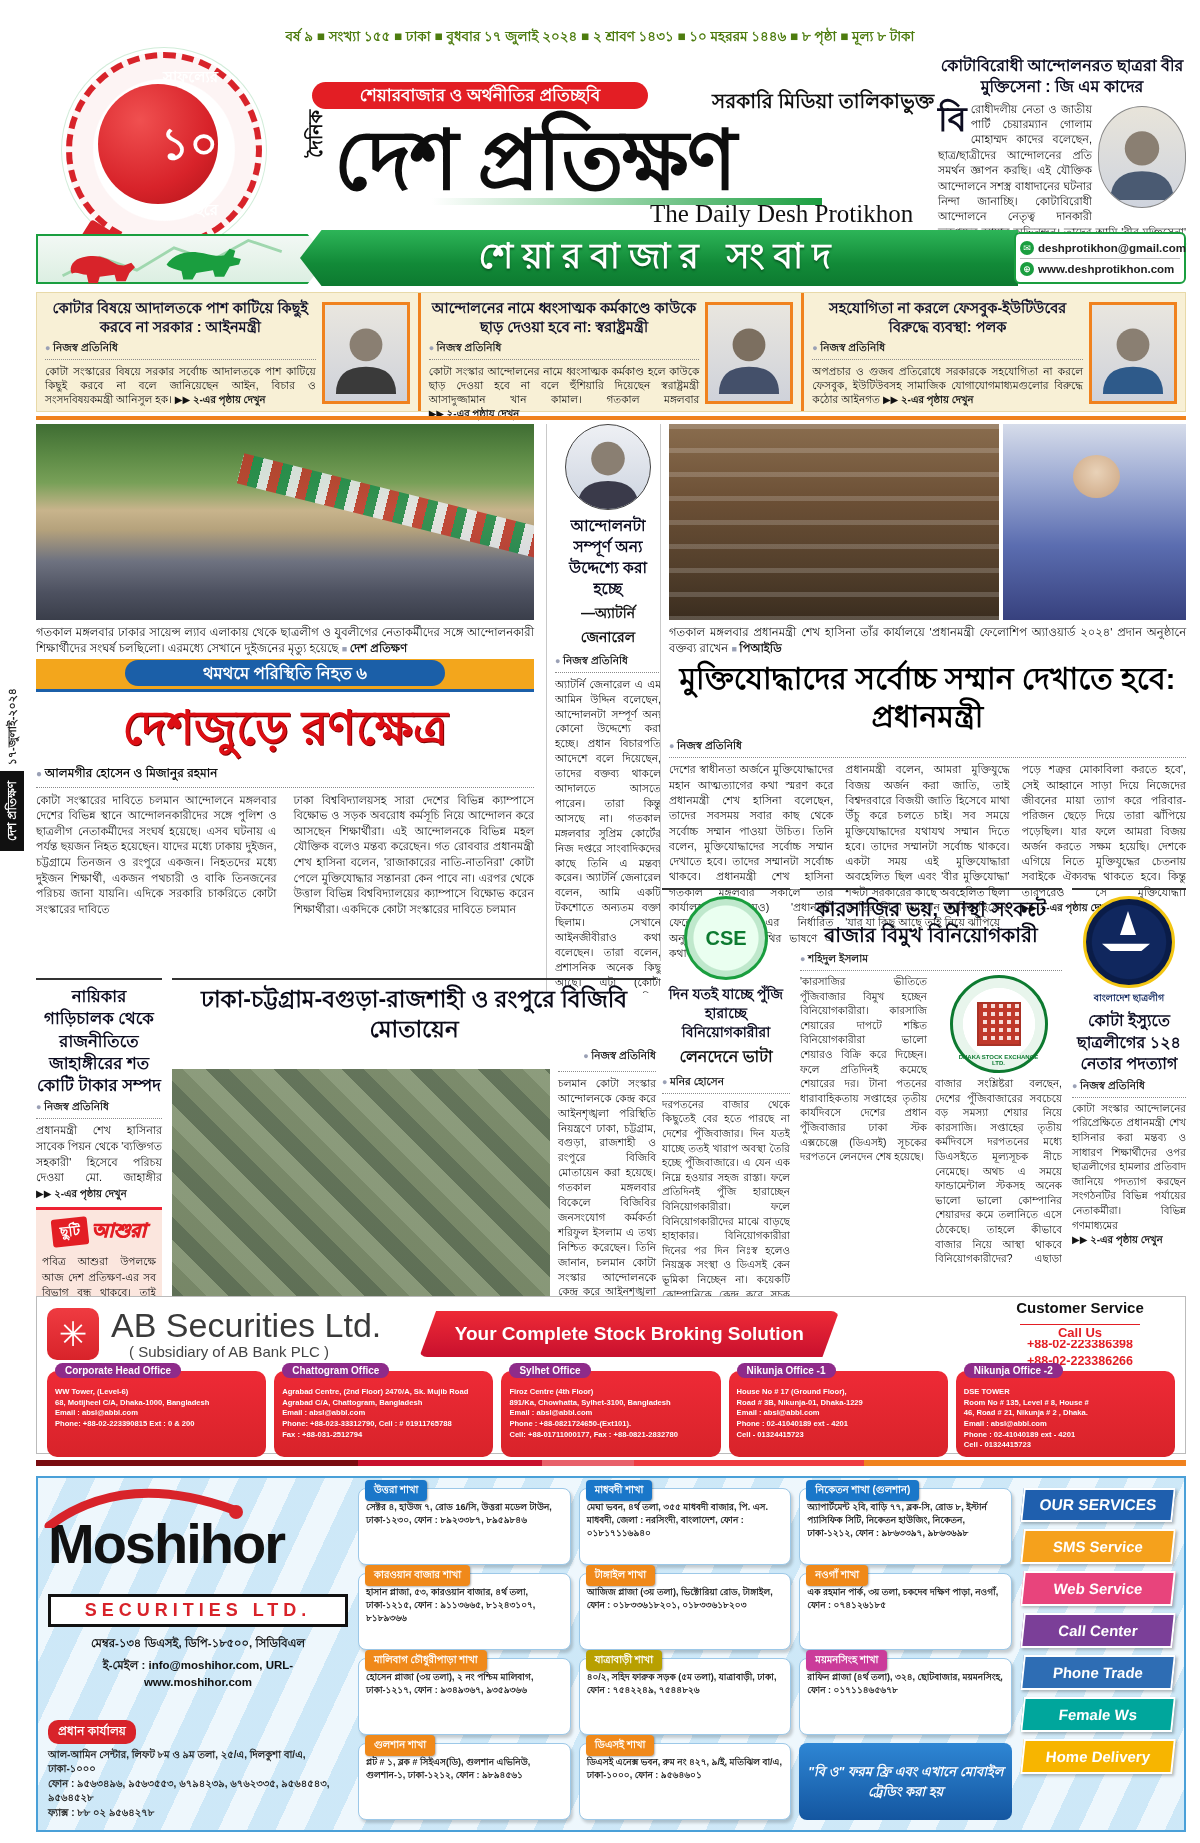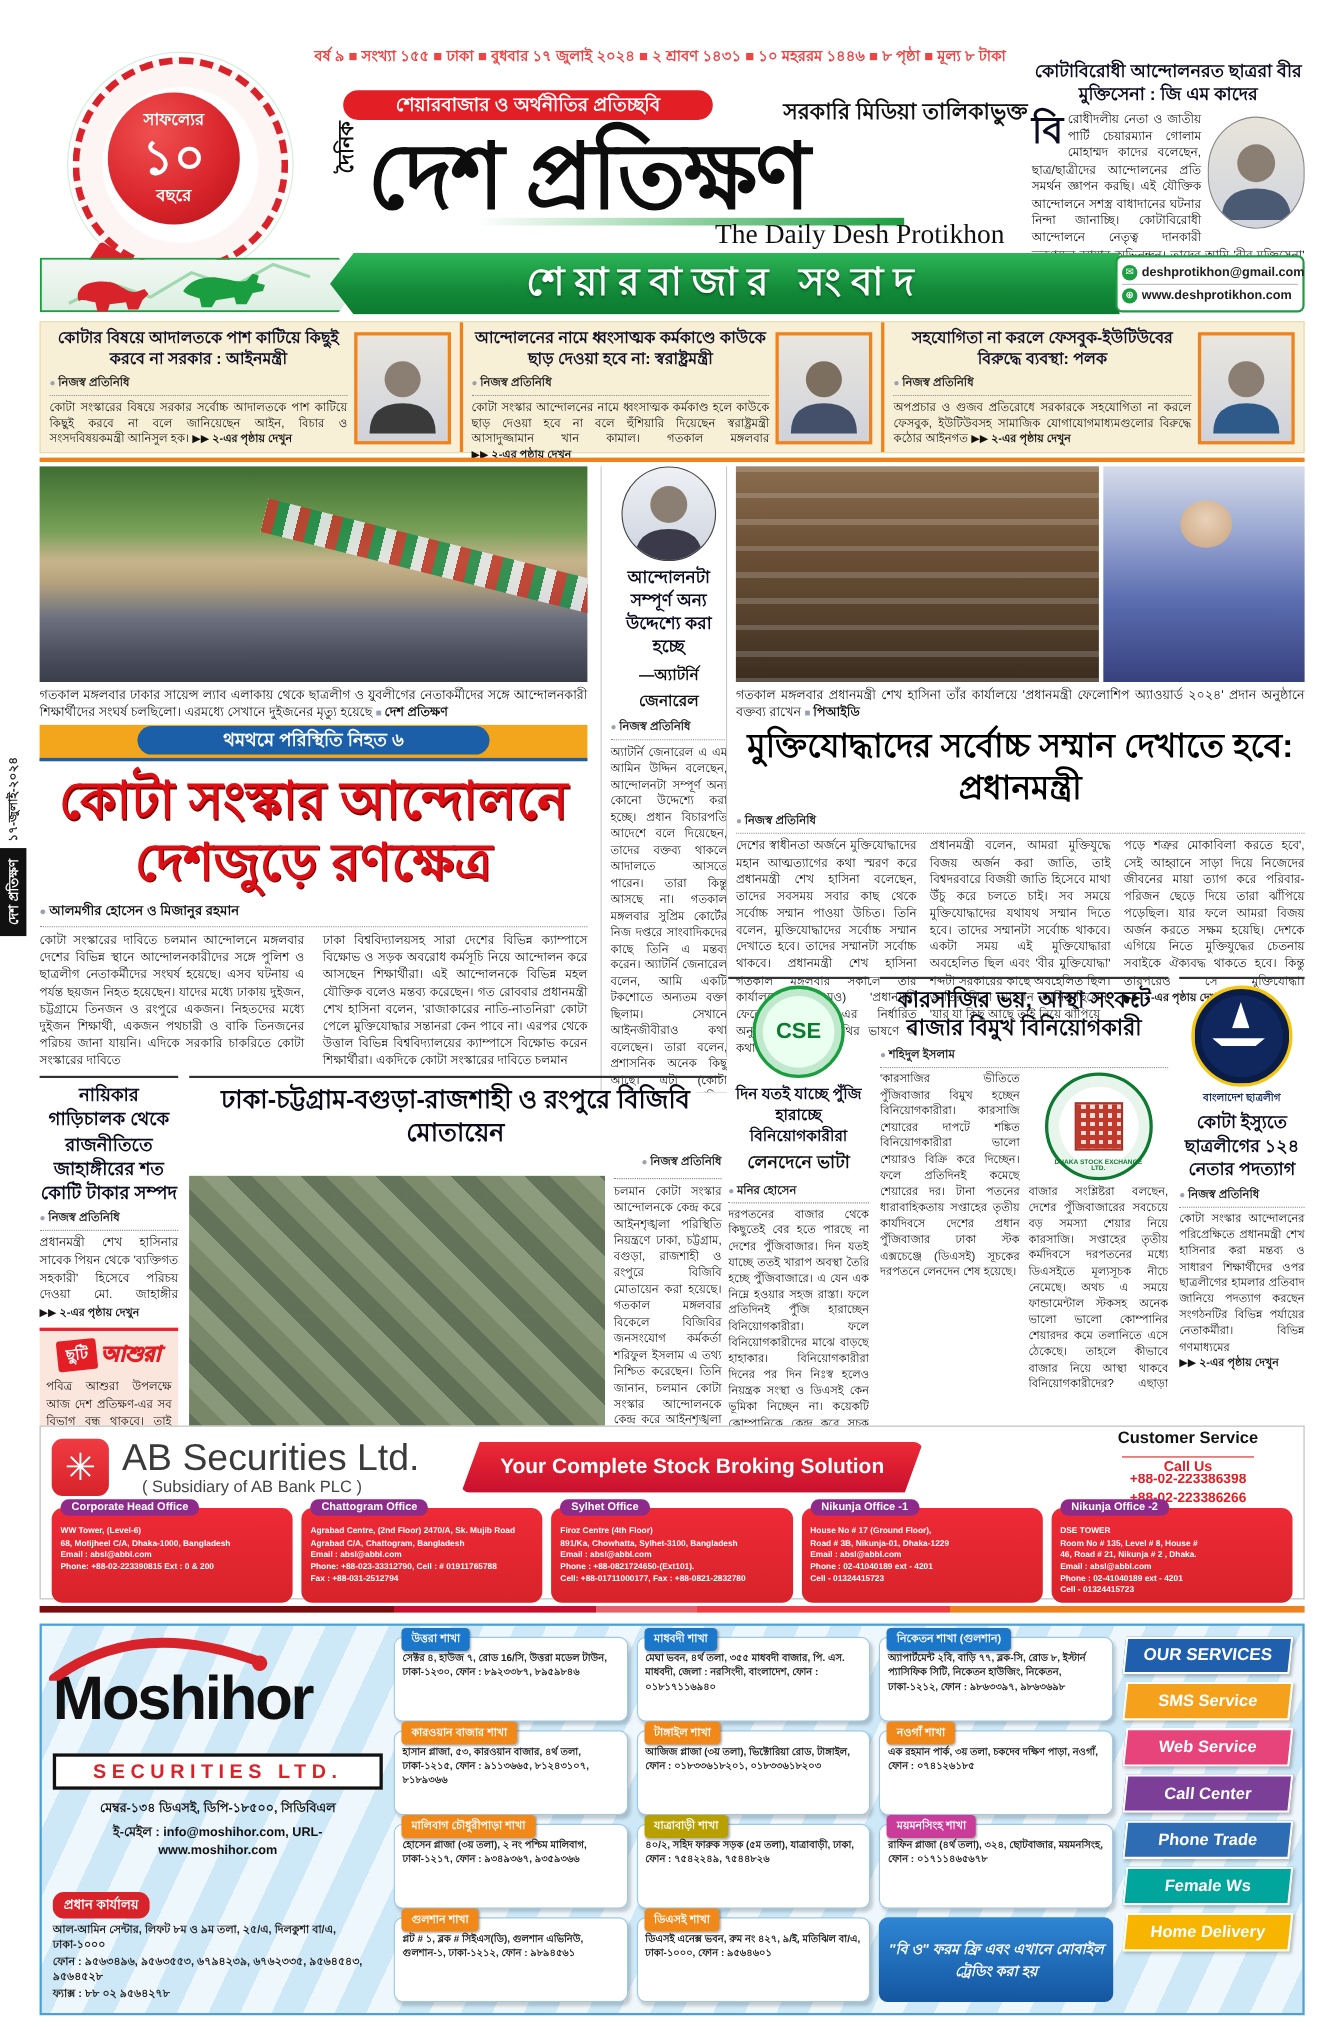--- a/index.html
+++ b/index.html
@@ -9,28 +9,28 @@
   .jc{text-align:justify;}
   
   .byline{font-size:10.5px;font-weight:bold;color:#222;margin:3px 0 1px;}
   .byline::before{content:"● ";color:#9aa0b5;font-size:9px;}
   .dotline{border-bottom:1px dotted #8a8a8a;margin:2px 0 4px;}
   .body-text{font-size:11px;line-height:1.42;text-align:justify;color:#151515;}
   .jump{font-weight:bold;font-size:10px;white-space:nowrap;}
   .photo{background:#ccc;position:relative;overflow:hidden;}
   .sil{width:100%;height:100%;display:block;}
   
-  .topbar{left:0;top:40px;width:100%;text-align:center;font-size:13.5px;font-weight:bold;color:#ef4444;}
+  .topbar{left:0;top:26px;width:100%;text-align:center;font-size:13.5px;font-weight:bold;color:#4d7c0f;}
   
   .badge{left:66px;top:52px;width:184px;height:184px;border-radius:50%;
          background:radial-gradient(circle,#fff 54%,#fdf4f4 55%);
          border:6px dashed #d8232a;box-shadow:0 0 0 4px #fff,0 0 0 5px #1a9e3f33;}
   .badge-inner{position:absolute;left:26px;top:26px;width:120px;height:120px;border-radius:50%;
          background:radial-gradient(circle at 35% 30%,#f05050,#d8232a 60%,#b01318);color:#fff;
-         display:flex;flex-direction:column;align-items:center;justify-content:center;}
+         display:flex;flex-direction:column;align-items:flex-end;justify-content:center;gap:32px;}
   .badge-top{font-size:15px;font-weight:bold;}
   .badge-num{font-size:44px;font-weight:900;line-height:1;}
   .badge-bot{font-size:15px;font-weight:bold;}
   .badge-ribbon{position:absolute;left:8px;bottom:-18px;width:64px;height:26px;background:#d8232a;
          border-radius:4px;transform:rotate(32deg);}
   .tagline{left:312px;top:82px;width:336px;height:27px;background:#e31e24;color:#fff;border-radius:14px;
          font-size:17px;font-weight:bold;text-align:center;line-height:27px;}
   .govline{left:712px;top:86px;width:240px;font-size:20px;font-weight:bold;color:#111;}
   .main-title{left:300px;top:96px;width:630px;font-size:83px;font-weight:900;color:#0d0d0d;
          letter-spacing:-2px;white-space:nowrap;display:flex;align-items:flex-start;}
@@ -329,21 +329,20 @@
   <div class="abs lead-col">
     <div class="photo ph-protest"></div>
     <div class="lead-caption">
       <span>গতকাল মঙ্গলবার ঢাকার সায়েন্স ল্যাব এলাকায় থেকে ছাত্রলীগ ও যুবলীগের নেতাকর্মীদের সঙ্গে আন্দোলনকারী শিক্ষার্থীদের সংঘর্ষ চলছিলো। এরমধ্যে সেখানে দুইজনের মৃত্যু হয়েছে</span>
       <span class="credit">দেশ প্রতিক্ষণ</span>
     </div>
     <div class="kicker">
       <div class="kicker-ribbon">থমথমে পরিস্থিতি নিহত ৬</div>
     </div>
     <div class="lead-h">
-      <div>কোটা সংস্কার আন্দোলনে</div>
       <div>দেশজুড়ে রণক্ষেত্র</div>
     </div>
     <div class="lead-byline">আলমগীর হোসেন ও মিজানুর রহমান</div>
     <div class="lead-body">
       <div class="body-text">কোটা সংস্কারের দাবিতে চলমান আন্দোলনে মঙ্গলবার দেশের বিভিন্ন স্থানে আন্দোলনকারীদের সঙ্গে পুলিশ ও ছাত্রলীগ নেতাকর্মীদের সংঘর্ষ হয়েছে। এসব ঘটনায় এ পর্যন্ত ছয়জন নিহত হয়েছেন। যাদের মধ্যে ঢাকায় দুইজন, চট্টগ্রামে তিনজন ও রংপুরে একজন। নিহতদের মধ্যে দুইজন শিক্ষার্থী, একজন পথচারী ও বাকি তিনজনের পরিচয় জানা যায়নি। এদিকে সরকারি চাকরিতে কোটা সংস্কারের দাবিতে</div>
       <div class="body-text">ঢাকা বিশ্ববিদ্যালয়সহ সারা দেশের বিভিন্ন ক্যাম্পাসে বিক্ষোভ ও সড়ক অবরোধ কর্মসূচি নিয়ে আন্দোলন করে আসছেন শিক্ষার্থীরা। এই আন্দোলনকে বিভিন্ন মহল যৌক্তিক বলেও মন্তব্য করেছেন। গত রোববার প্রধানমন্ত্রী শেখ হাসিনা বলেন, 'রাজাকারের নাতি-নাতনিরা' কোটা পেলে মুক্তিযোদ্ধার সন্তানরা কেন পাবে না। এরপর থেকে উত্তাল বিভিন্ন বিশ্ববিদ্যালয়ের ক্যাম্পাসে বিক্ষোভ করেন শিক্ষার্থীরা। একদিকে কোটা সংস্কারের দাবিতে চলমান</div>
     </div>
   </div>
 
   <div class="abs ag-col vline" style="padding-left:8px;">

